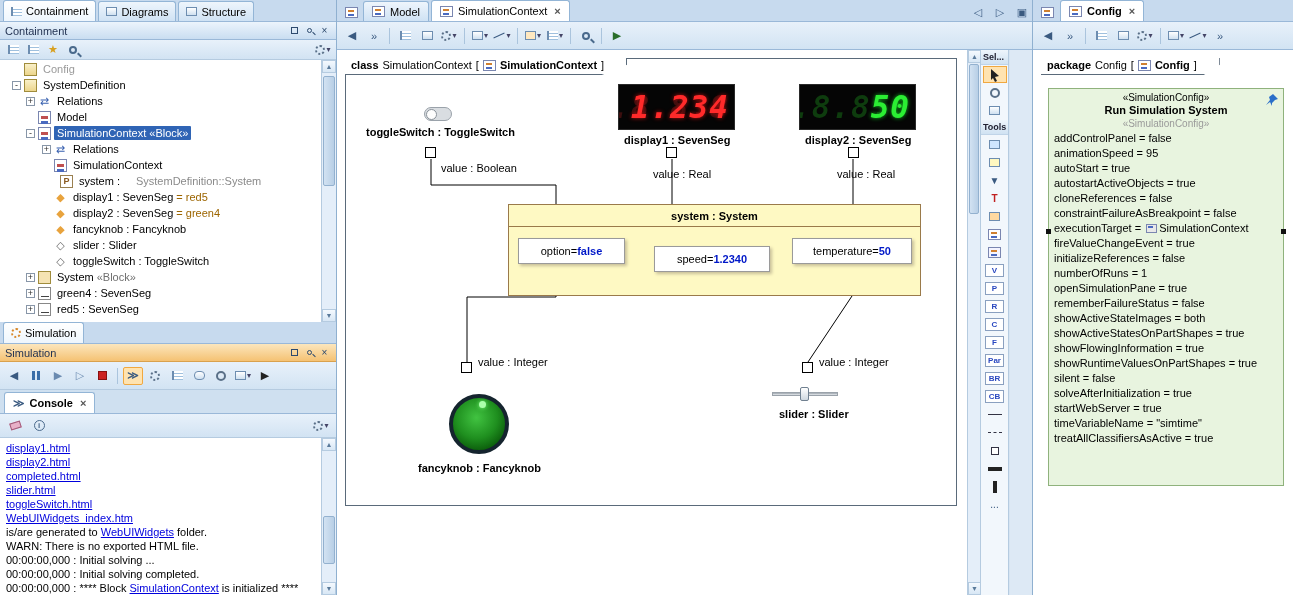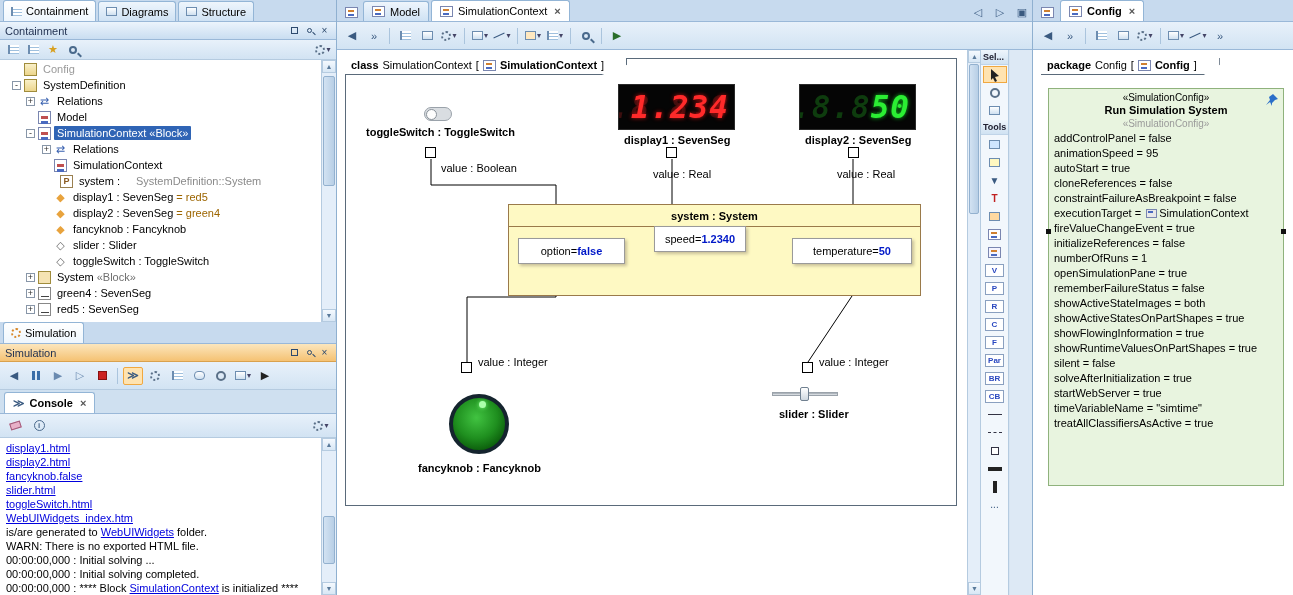--- a/index.html
+++ b/index.html
@@ -376,21 +376,21 @@
       <span class="sp"></span>
       <span class="tb">
           <span class="gear"></span>
           <span class="caret">▾</span>
         </span>
     </div>
 
     <div class="kbody">
       <div class="cline"><span class="clink">display1.html</span></div>
       <div class="cline"><span class="clink">display2.html</span></div>
-      <div class="cline"><span class="clink">fancyknob.false</span></div>
+      <div class="cline"><span class="clink">completed.html</span></div>
       <div class="cline"><span class="clink">slider.html</span></div>
       <div class="cline"><span class="clink">toggleSwitch.html</span></div>
       <div class="cline"><span class="clink">WebUIWidgets_index.htm</span></div>
       <div class="cline"><span>is/are generated to </span><span class="clink">WebUIWidgets</span><span> folder.</span></div>
       <div class="cline">WARN: There is no exported HTML file.</div>
       <div class="cline">00:00:00,000 : Initial solving ...</div>
       <div class="cline">00:00:00,000 : Initial solving completed.</div>
       <div class="cline"><span>00:00:00,000 : **** Block </span><span class="clink">SimulationContext</span><span> is initialized ****</span></div>
     </div>
     <div class="vsb" style="left:321px;top:438px;height:157px">
@@ -503,21 +503,21 @@
       <div class="plabel" style="left:500px;top:118px">value : Real</div>
 
       <div class="sysbox" style="left:171px;top:154px;width:413px;height:92px">
         <div class="syshead">system : System</div>
       </div>
       <div class="vbox" style="left:181px;top:188px;width:107px;height:26px">
         <span>option</span>
           <span> = </span>
           <span class="vv">false</span>
       </div>
-      <div class="vbox" style="left:317px;top:176px;width:92px;height:26px">
+      <div class="vbox" style="left:317px;top:196px;width:116px;height:26px">
         <span>speed</span>
           <span> = </span>
           <span class="vv">1.2340</span>
       </div>
       <div class="vbox" style="left:455px;top:188px;width:120px;height:26px">
         <span>temperature</span>
           <span> = </span>
           <span class="vv">50</span>
       </div>
 
@@ -672,20 +672,21 @@
               <path d="M8 1 L13 6 L10 7 L7 10 L7 13 L5 9 L1 12 L5 7 L4 4 Z" fill="#2a6fc9"></path>
             </svg>
         </div>
         <div class="cstereo">«SimulationConfig»</div>
         <div class="ctitle">Run Simulation System</div>
         <div class="cstereo2">«SimulationConfig»</div>
         <div class="cprops">
           <div class="prop">addControlPanel = false</div>
           <div class="prop">animationSpeed = 95</div>
           <div class="prop">autoStart = true</div>
+          <div class="prop">autostartActiveObjects = true</div>
           <div class="prop">cloneReferences = false</div>
           <div class="prop">constraintFailureAsBreakpoint = false</div>
           <div class="prop"><span>executionTarget = </span><span class="exicon"></span><span>SimulationContext</span></div>
           <div class="prop">fireValueChangeEvent = true</div>
           <div class="prop">initializeReferences = false</div>
           <div class="prop">numberOfRuns = 1</div>
           <div class="prop">openSimulationPane = true</div>
           <div class="prop">rememberFailureStatus = false</div>
           <div class="prop">showActiveStateImages = both</div>
           <div class="prop">showActiveStatesOnPartShapes = true</div>

